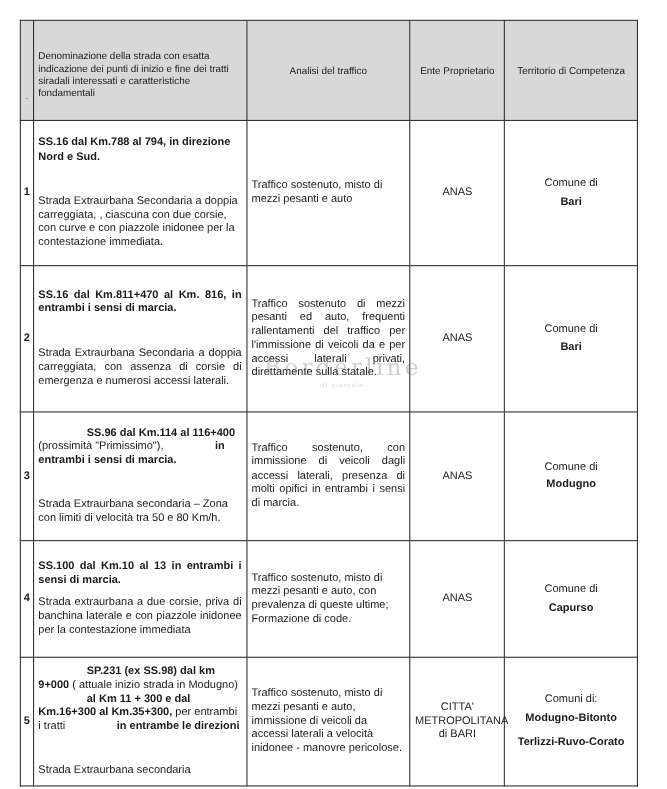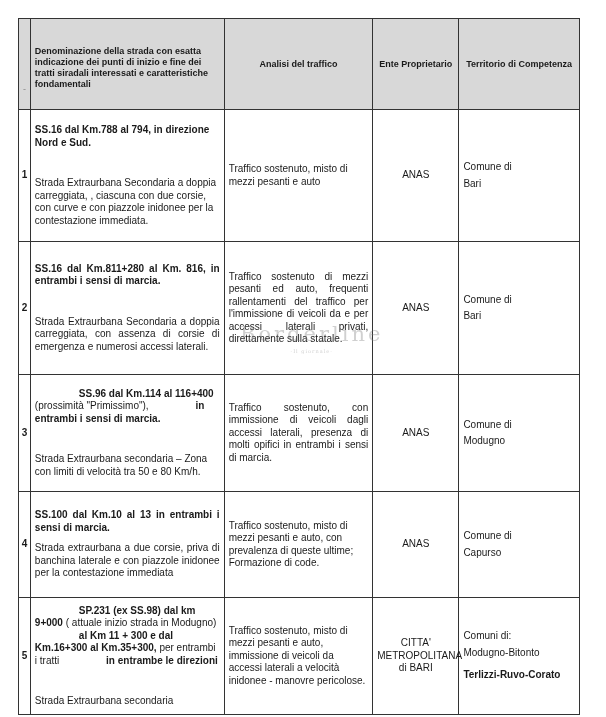--- a/index.html
+++ b/index.html
@@ -14,39 +14,39 @@
   }
   .doc-table td, .doc-table th {
     border: 1px solid #333;
     vertical-align: middle;
     padding: 0 4px;
     font-size: 10px;
     line-height: 12.5px;
   }
   .doc-table thead th {
     background: #d8d8d8;
-    font-weight: bold;
+    font-weight: normal;
     height: 76px;
     font-size: 9px;
     line-height: 11px;
   }
   .doc-table thead th.h-den { text-align: left; padding-top: 8px; }
   .col-num { width: 11px; text-align: center; }
   .col-den { width: 180px; }
   .col-ana { width: 138px; }
   .col-ente { width: 80px; }
   .col-terr { width: 112px; }
   .num { font-size: 8px; font-weight: bold; text-align: center; padding: 0 !important; }
   .den-title { font-weight: bold; display: block; }
   .den-desc { display: block; margin-top: 28px; }
   .justify { text-align: justify; }
   .ente { text-align: center; font-size: 8px; line-height: 10px; }
-  .terr { text-align: left; font-size: 11px; }
+  .terr { text-align: center; font-size: 11px; }
   .terr .lab { display: block; }
-  .terr .name { display: block; font-weight: normal; margin-top: 4px; }
+  .terr .name { display: block; font-weight: bold; margin-top: 4px; }
   .terr .name2 { display: block; font-weight: bold; margin-top: 10px; }
   .ana { font-size: 10px; }
   .watermark {
     position: absolute; left: 240px; top: 322px; pointer-events: none;
     font-family: "DejaVu Serif", serif; font-size: 21px; color: rgba(120,120,120,0.35);
     letter-spacing: 3px;
   }
   .watermark .sub {
     display: block; font-size: 5px; letter-spacing: 1px; text-align: center; margin-top: 2px;
   }
@@ -89,21 +89,21 @@
       <td class="ente">ANAS</td>
       <td class="terr">
         <span class="lab">Comune di</span>
         <span class="name">Bari</span>
       </td>
     </tr>
 
     <tr class="r2">
       <td class="num">2</td>
       <td class="justify">
-        <span class="den-title">SS.16 dal Km.811+280 al Km. 816, in entrambi i sensi di marcia.</span>
+        <span class="den-title">SS.16 dal Km.811+470 al Km. 816, in entrambi i sensi di marcia.</span>
         <span class="den-desc">Strada Extraurbana Secondaria a doppia carreggiata, con assenza di corsie di emergenza e numerosi accessi laterali.</span>
       </td>
       <td class="ana justify">Traffico sostenuto di mezzi pesanti ed auto, frequenti rallentamenti del traffico per l'immissione di veicoli da e per accessi laterali privati, direttamente sulla statale.</td>
       <td class="ente">ANAS</td>
       <td class="terr">
         <span class="lab">Comune di</span>
         <span class="name">Bari</span>
       </td>
     </tr>
 

